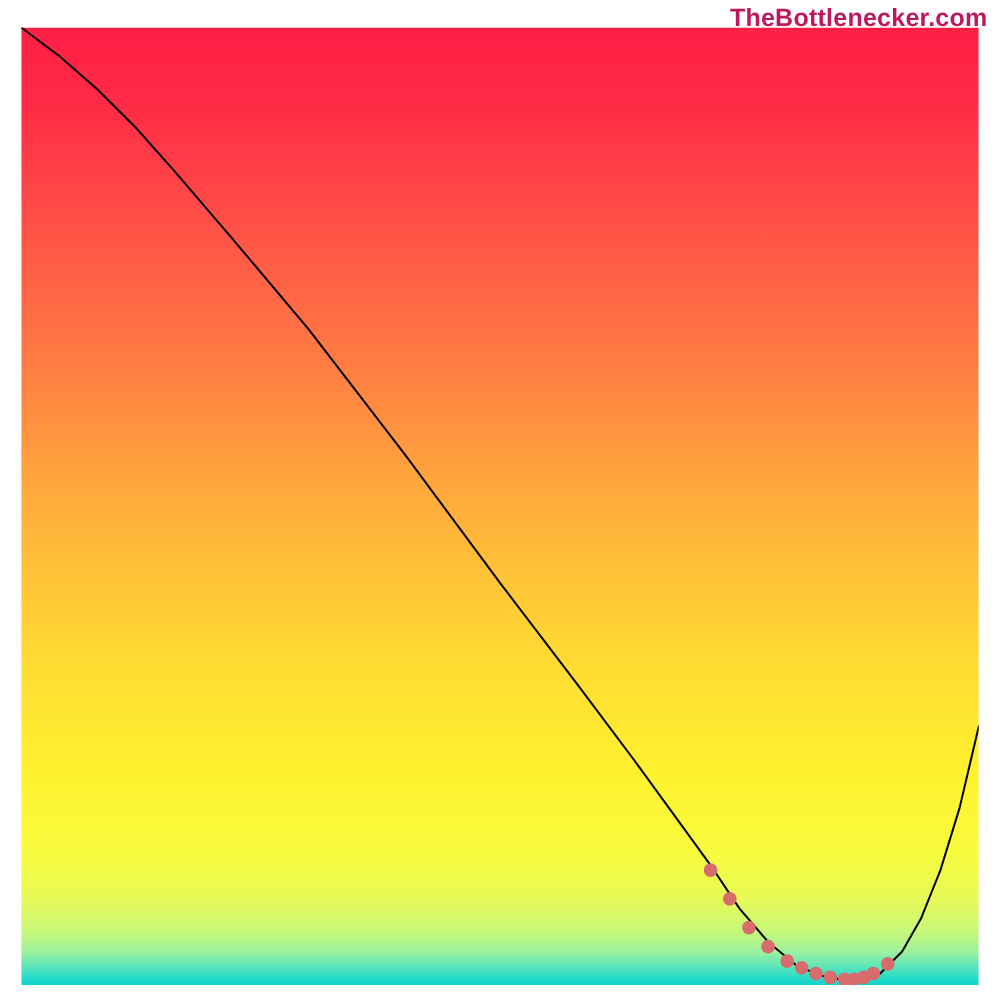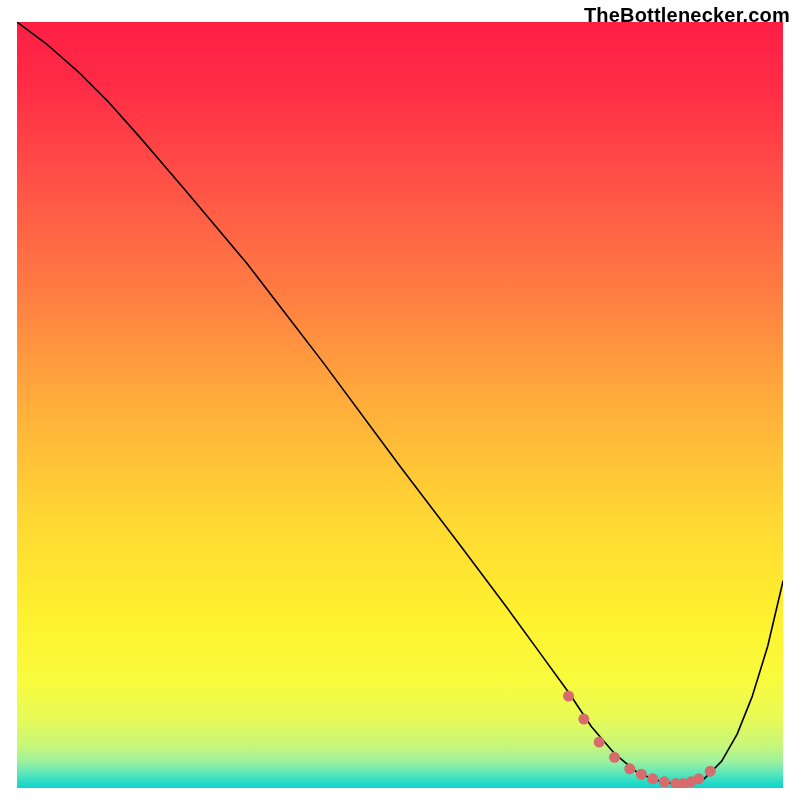--- a/index.html
+++ b/index.html
@@ -15,21 +15,21 @@
     position: relative;
     width: 800px;
     height: 800px;
   }
   .attribution {
     position: absolute;
     top: 4px;
     right: 10px;
     font-size: 20px;
     font-weight: bold;
-    color: #000000;
+    color: #be185d;
     letter-spacing: 0.2px;
   }
   .chart-area {
     position: absolute;
     left: 17px;
     top: 22px;
     width: 766px;
     height: 766px;
   }
   svg {

